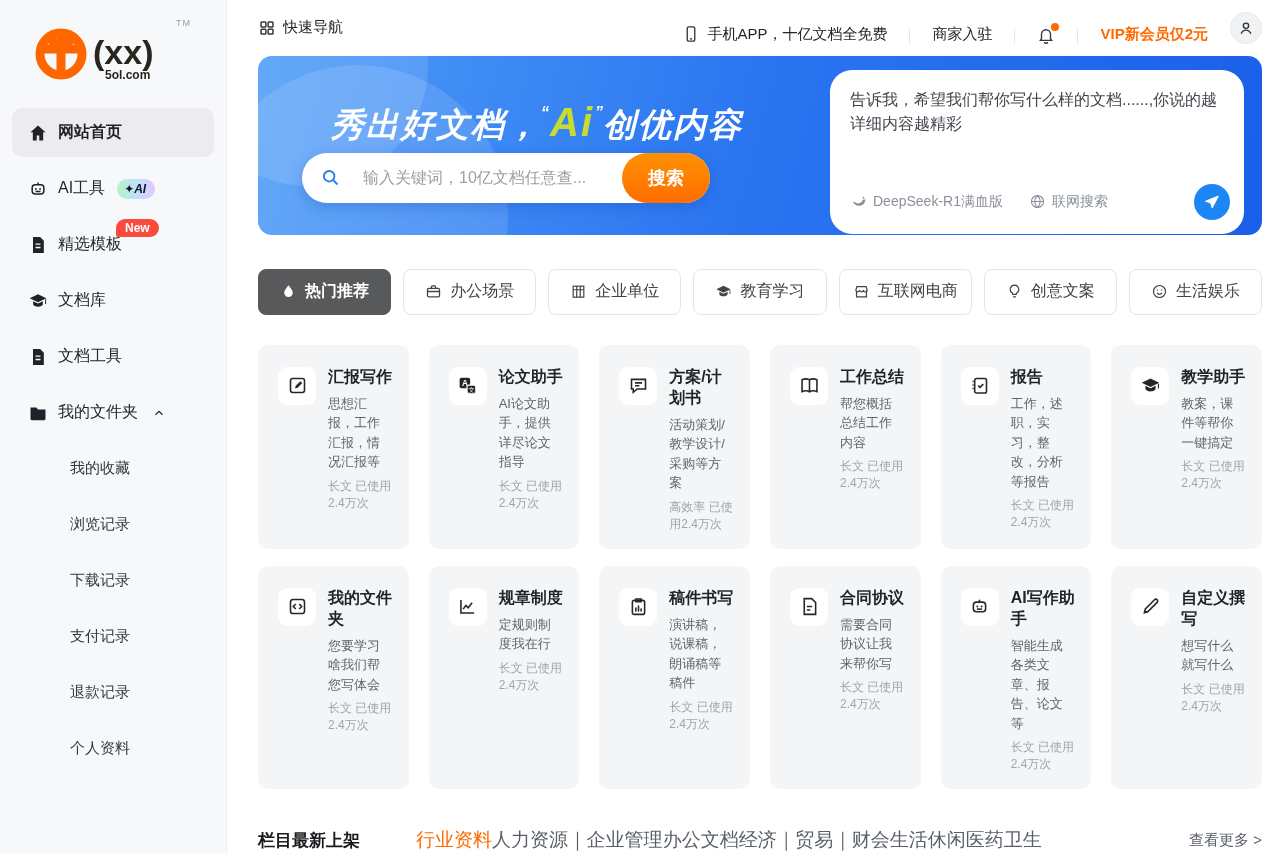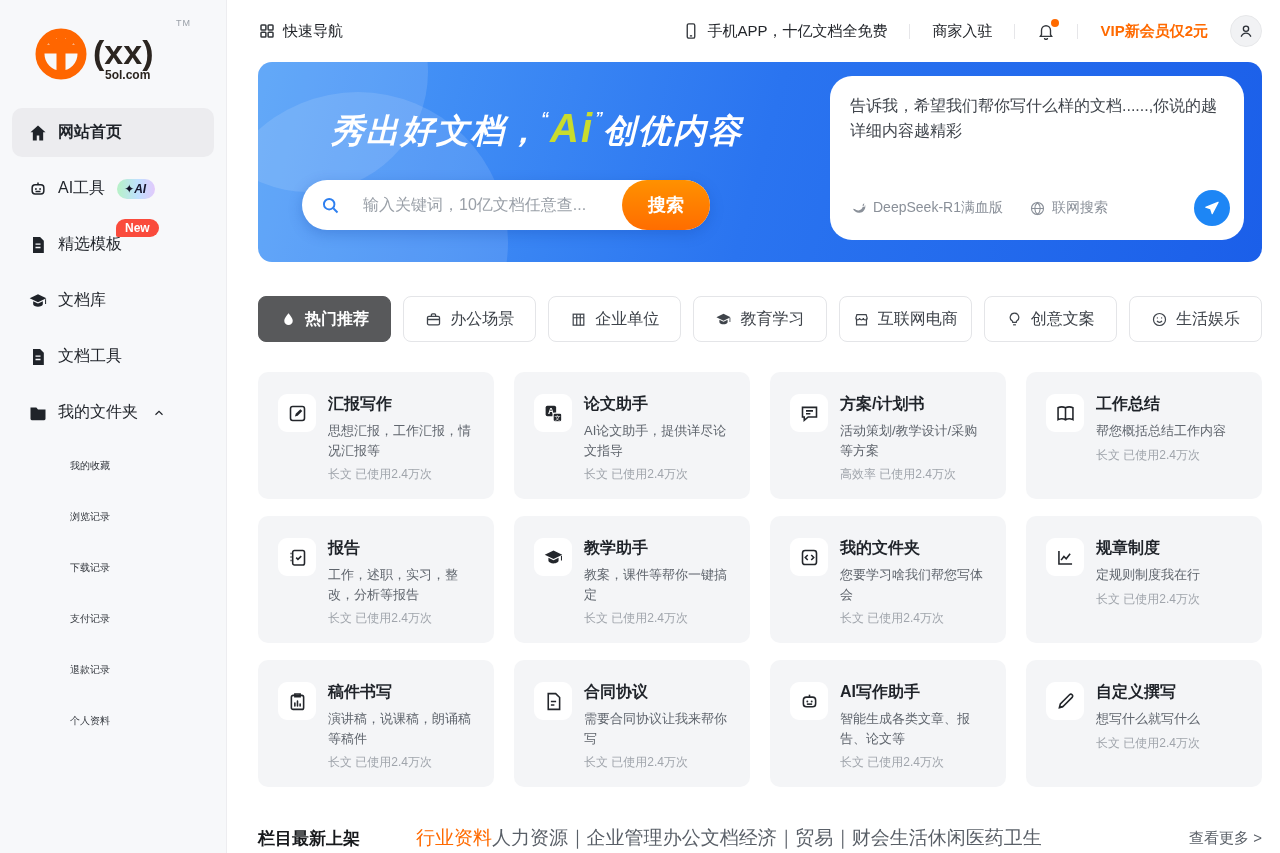--- a/index.html
+++ b/index.html
@@ -9,34 +9,34 @@
 
   
   .sidebar { width:227px; flex:0 0 227px; background:#f7f8fa; border-right:1px solid #ededf0; padding:22px 0 0; }
   .logo-box { width:160px; margin:0 auto 18px; position:relative; }
   .logo-tm { position:absolute; top:-4px; right:2px; font-size:9px; color:#9aa0a8; letter-spacing:1px; }
   .nav { padding:0 0; }
   .nav-item { position:relative; display:flex; align-items:center; gap:10px; margin:0 12px 7px; padding:14px 16px; border-radius:10px; font-size:16px; color:#1f2329; cursor:pointer; }
   .nav-item.active { background:#ececef; font-weight:700; }
   .nav-item .icon { width:20px; height:20px; display:inline-flex; }
   .nav-item .icon svg { width:20px; height:20px; }
-  .sub-item { padding:15px 16px 15px 58px; margin:0 12px 7px; font-size:10px; color:#33373d; cursor:pointer; border-radius:10px; }
+  .sub-item { padding:15px 16px 15px 58px; margin:0 12px 7px; font-size:15px; color:#33373d; cursor:pointer; border-radius:10px; }
   .badge-ai { margin-left:2px; background:linear-gradient(90deg,#b7f2c6,#bfe0ff 55%,#e2c9fb); color:#14142b; font-style:italic; font-weight:800; font-size:12px; padding:3px 9px 3px 7px; border-radius:10px; white-space:nowrap; }
   .badge-new { position:absolute; left:104px; top:-1px; background:#fa4b3c; color:#fff; font-size:12px; font-weight:700; padding:2px 9px; border-radius:10px 10px 10px 2px; }
   .chev { margin-left:4px; width:14px; height:14px; display:inline-flex; color:#1f2329; }
   .chev svg { width:14px; height:14px; }
 
   
   .main { flex:1; padding:0 18px 0 31px; display:flex; flex-direction:column; }
 
   .topbar { height:62px; display:flex; align-items:center; font-size:15px; color:#23262b; }
   .topbar .icon { width:18px; height:18px; display:inline-flex; margin-right:7px; color:#33373c; }
   .topbar .icon svg { width:18px; height:18px; }
   .tb-item { display:flex; align-items:center; cursor:pointer; }
-  .topbar-right { margin-left:auto; display:flex; align-items:center; gap:22px; }
+  .topbar-right { margin-left:auto; display:flex; align-items:flex-end; gap:22px; }
   .tb-divider { width:1px; height:15px; background:#e6e6e9; }
   .vip { color:#ff6a00; font-weight:600; }
   .bell-wrap { position:relative; display:inline-flex; cursor:pointer; }
   .bell-wrap .icon { margin:0; }
   .bell-dot { position:absolute; top:-3px; right:-4px; width:8px; height:8px; background:#ff6a00; border-radius:50%; }
   .avatar { width:32px; height:32px; border-radius:50%; background:#f1f2f4; border:1px solid #e7e8ea; display:flex; align-items:center; justify-content:center; color:#2b2f36; cursor:pointer; }
   .avatar svg { width:18px; height:18px; }
 
   
   .banner { position:relative; height:200px; border-radius:14px; overflow:hidden; background:linear-gradient(105deg,#4e9df8 0%,#2a74f0 50%,#1b5fe9 100%); }
@@ -63,21 +63,21 @@
   .send-btn svg { width:18px; height:18px; }
 
   
   .tabs { display:flex; gap:12px; margin-top:34px; }
   .tab { flex:1; height:46px; display:flex; align-items:center; justify-content:center; gap:8px; background:#fff; border:1px solid #e4e5e8; border-radius:8px; font-size:16px; color:#3f444b; cursor:pointer; }
   .tab .icon { width:17px; height:17px; display:inline-flex; }
   .tab .icon svg { width:17px; height:17px; }
   .tab.active { background:#58595b; border-color:#58595b; color:#fff; font-weight:600; }
 
   
-  .cards { margin-top:30px; display:grid; grid-template-columns:repeat(4,1fr); column-gap:20px; row-gap:17px; }
+  .cards { margin-top:30px; display:grid; grid-template-columns:repeat(6,1fr); column-gap:20px; row-gap:17px; }
   .card { background:#f4f5f7; border-radius:10px; min-height:120px; padding:22px 16px 16px 20px; display:flex; gap:12px; cursor:pointer; }
   .card-icon { flex:0 0 38px; width:38px; height:38px; background:#fff; border-radius:9px; display:flex; align-items:center; justify-content:center; color:#23262b; }
   .card-icon svg { width:21px; height:21px; }
   .card-body { min-width:0; }
   .card-title { font-size:16px; font-weight:700; color:#1f2329; }
   .card-desc { margin-top:6px; font-size:13px; color:#5f656d; line-height:1.5; }
   .card-meta { margin-top:6px; font-size:12px; color:#a0a5ac; }
 
   
   .bottom { margin-top:38px; display:flex; align-items:center; }

